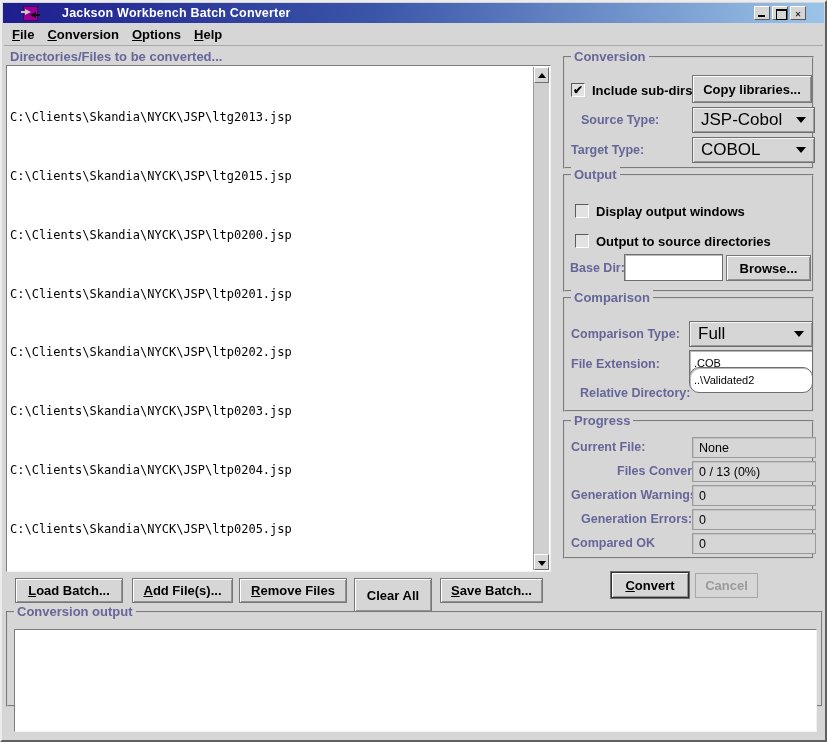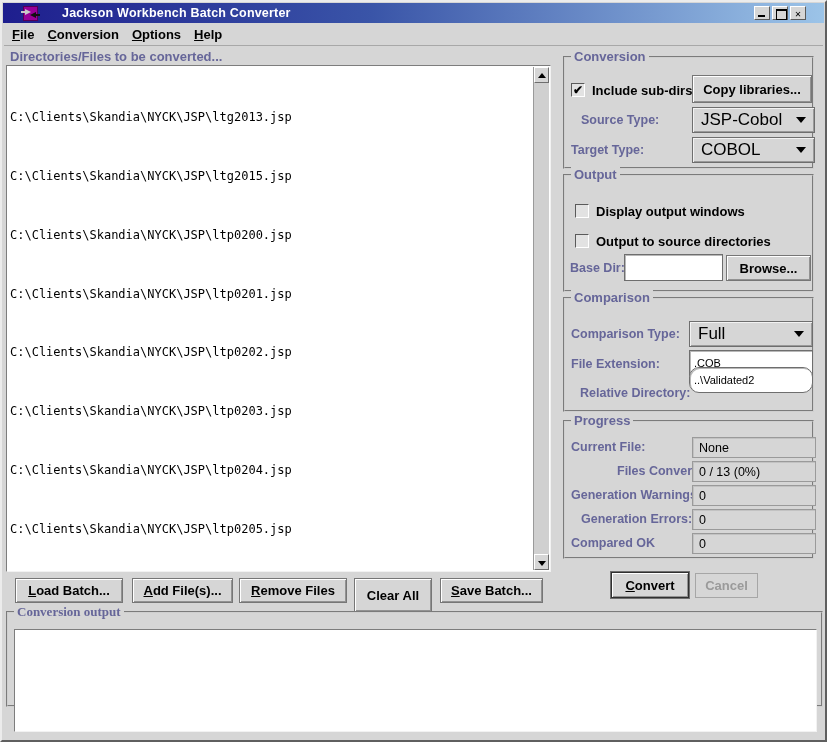--- a/index.html
+++ b/index.html
@@ -116,21 +116,21 @@
   }
   .group > .g-title {
     position:absolute; top:-9px; left:6px; padding:0 3px;
     background:#d6d6d6; color:#666699; font-weight:bold; font-size:13px;
     white-space:nowrap;
   }
   .g-conversion { left:561px; top:54px;  width:251px; height:113px; }
   .g-output     { left:561px; top:172px; width:251px; height:118px; }
   .g-comparison { left:561px; top:295px; width:251px; height:115px; }
   .g-progress   { left:561px; top:418px; width:251px; height:139px; }
-  .g-convout    { left:4px;   top:609px; width:817px; height:96px;font-family:Liberation Serif, serif; }
+  .g-convout    { left:4px;   top:609px; width:817px; height:96px; }
   .plabel { position:absolute; color:#666699; font-weight:bold; font-size:12.5px; white-space:nowrap; }
   .blabel { position:absolute; color:#000; font-weight:bold; font-size:13px; white-space:nowrap; }
   
   .cb {
     position:absolute; width:14px; height:14px; background:#e2e2e2;
     border-top:1px solid #5a5a5a; border-left:1px solid #5a5a5a;
     border-right:1px solid #ffffff; border-bottom:1px solid #ffffff;
     font-size:12px; line-height:12px; text-align:center; font-weight:bold; color:#000;
   }
   

